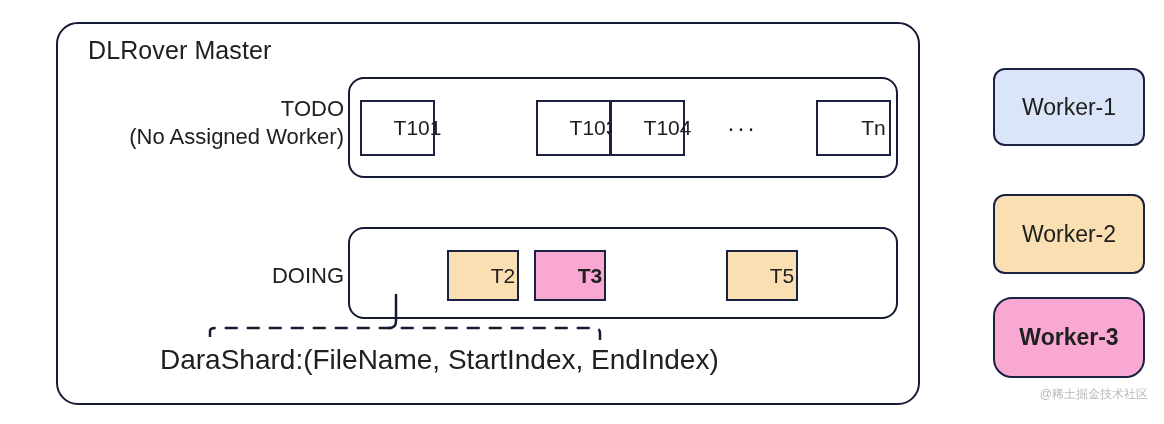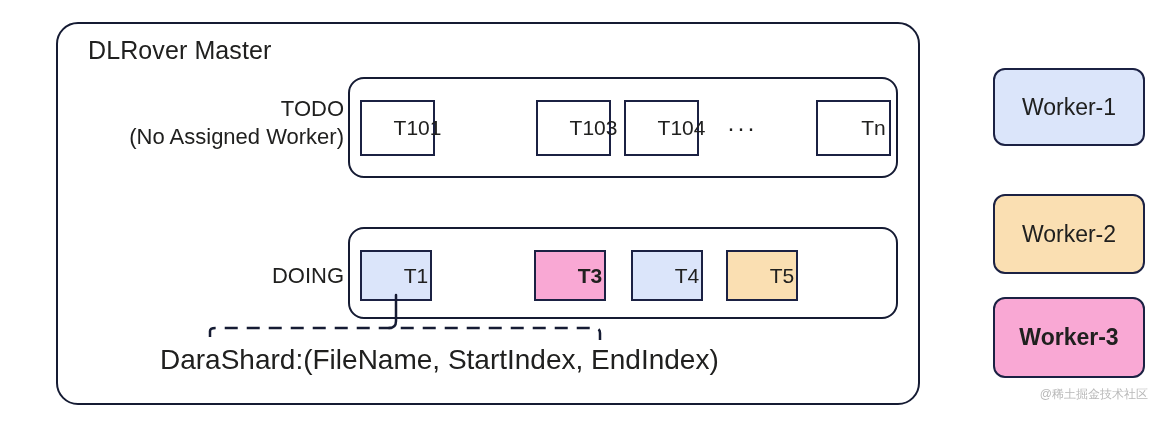--- a/index.html
+++ b/index.html
@@ -150,21 +150,21 @@
     border: 2.5px solid #1b2143;
     border-radius: 12px;
     display: flex;
     align-items: center;
     justify-content: center;
     font-size: 23px;
     color: #20201f;
   }
   .worker-1 { top: 68px;  height: 78px; }
   .worker-2 { top: 186px; height: 80px; margin-top: 8px; }
-  .worker-3 { top: 297px; height: 81px; }
+  .worker-3 { top: 297px; height: 81px; border-radius: 19px; }
 
   
   .watermark {
     position: absolute;
     right: 16px;
     bottom: 8px;
     font-size: 12px;
     color: #b9b9b9;
     white-space: nowrap;
   }
@@ -179,31 +179,30 @@
 
   <div class="row-label label-todo">
     <div>TODO</div>
     <div>(No Assigned Worker)</div>
   </div>
 
   <div class="queue-box queue-todo"></div>
 
   <div class="chip chip-todo" style="left:360px;">T101</div>
   <div class="chip chip-todo" style="left:536px;">T103</div>
-  <div class="chip chip-todo" style="left:624px;text-align:right;">T104</div>
+  <div class="chip chip-todo" style="left:610px;text-align:right;">T104</div>
   <div class="ellipsis" style="left:720px;">···</div>
   <div class="chip chip-todo" style="left:788px;margin-left:28px;">Tn</div>
 
   <div class="row-label label-doing">DOING</div>
 
   <div class="queue-box queue-doing"></div>
 
-  <div class="chip chip-doing fill-blue" style="left:360px;">T1</div>
+  <div class="chip chip-doing fill-orange" style="left:447px;">T2</div>
   <div class="chip chip-doing fill-pink" style="left:534px;">T3</div>
-  <div class="chip chip-doing fill-blue" style="left:631px;">T4</div>
   <div class="chip chip-doing fill-orange" style="left:726px;">T5</div>
 
   <svg class="bracket-svg" viewBox="0 0 460 50">
 
     <path d="M 216 0 L 216 26 Q 216 33 209 33" fill="none" stroke="#151b33" stroke-width="2.5" stroke-linecap="round"></path>
 
     <path d="M 30 42 L 30 36 Q 30 33 36 33 L 414 33 Q 420 33 420 38 L 420 45" fill="none" stroke="#151b33" stroke-width="2.5" stroke-dasharray="13 9" stroke-linecap="butt"></path>
   </svg>
 
   <div class="shard-caption">DaraShard:(FileName, StartIndex, EndIndex)</div>

